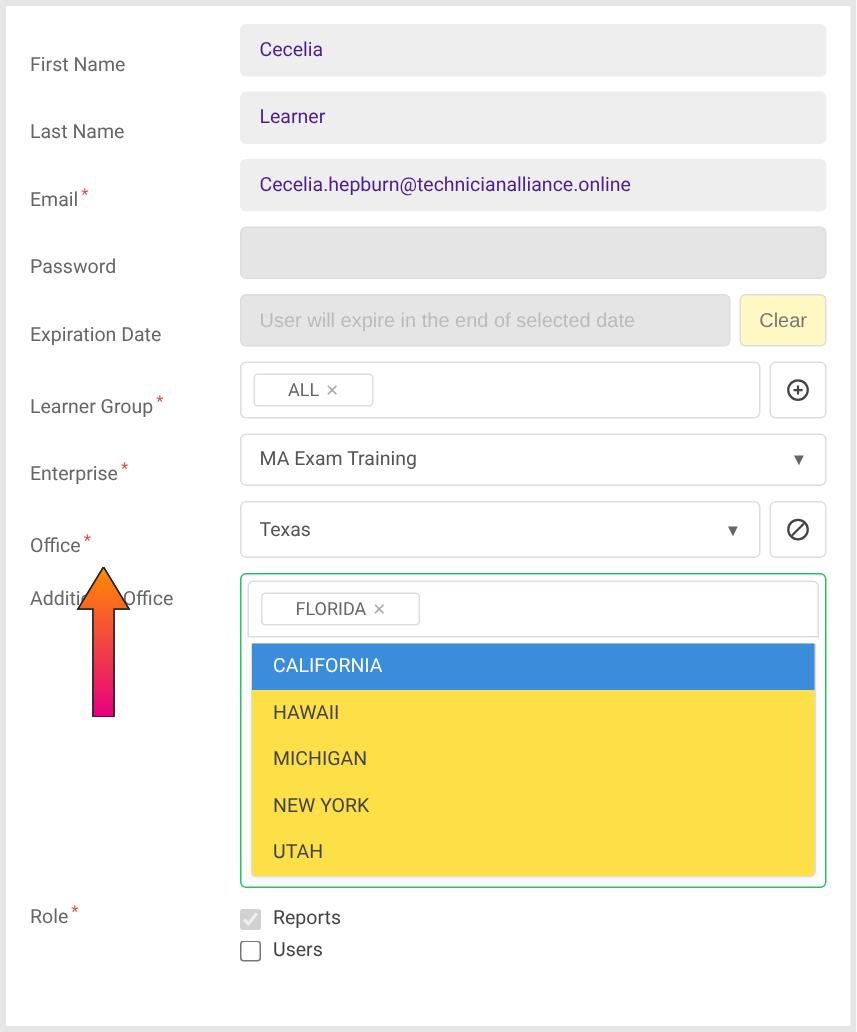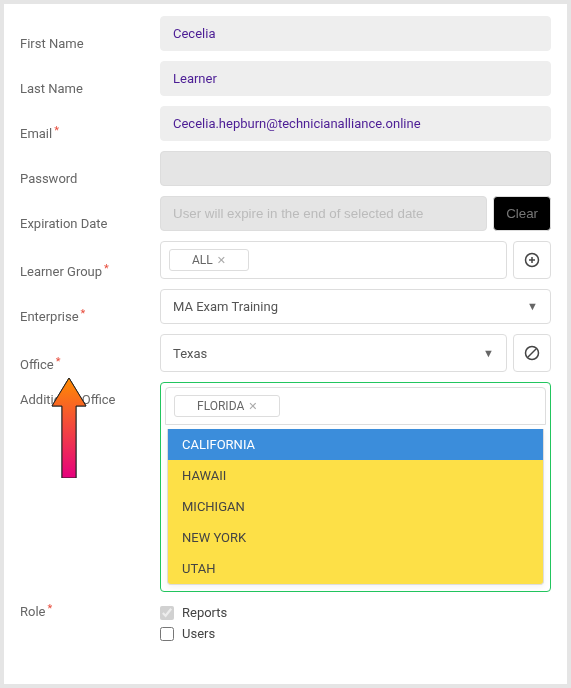--- a/index.html
+++ b/index.html
@@ -6,21 +6,21 @@
     body { font-family: -apple-system, BlinkMacSystemFont, "Segoe UI", Roboto, Arial, sans-serif; font-size: 13px; color: #555; background: #fff; }
     .frame { width: 571px; height: 688px; border: 4px solid #e5e5e5; padding: 12px 16px; position: relative; }
     .row { display: flex; align-items: flex-end; margin-bottom: 10px; }
     .label { width: 140px; flex-shrink: 0; color: #666; font-size: 13px; position: relative; }
     .required::after { content: "*"; color: #e74c3c; font-size: 11px; position: relative; top: -4px; left: 2px; }
     .field { flex: 1; display: flex; gap: 6px; }
     .ro { background: #eeeeee; color: #4c1d95; border: 1px solid #eee; border-radius: 4px; padding: 9px 12px; width: 100%; }
     .input { background: #e5e5e5; border: 1px solid #ddd; border-radius: 4px; padding: 9px 12px; width: 100%; color: #555; }
     .input::placeholder { color: #bbb; }
     .btn-sq { width: 38px; height: 38px; border: 1px solid #ddd; border-radius: 4px; background: #fff; display: flex; align-items: center; justify-content: center; color: #555; cursor: pointer; flex-shrink: 0; }
-    .btn-txt { padding: 9px 12px; border: 1px solid #ddd; border-radius: 4px; background: #000000; color: #777; cursor: pointer; flex-shrink: 0; }
+    .btn-txt { padding: 9px 12px; border: 1px solid #ddd; border-radius: 4px; background: #fef9c3; color: #777; cursor: pointer; flex-shrink: 0; }
     .select { background: #fff; border: 1px solid #ddd; border-radius: 4px; padding: 9px 12px; width: 100%; color: #555; display: flex; align-items: center; justify-content: space-between; cursor: pointer; }
     .caret { font-size: 11px; color: #666; }
     .tagbox { background: #fff; border: 1px solid #ddd; border-radius: 4px; padding: 6px 8px; width: 100%; display: flex; align-items: center; gap: 6px; min-height: 38px; cursor: text; }
     .tag { border: 1px solid #ddd; border-radius: 3px; padding: 3px 22px; font-size: 12px; color: #666; display: inline-flex; align-items: center; gap: 4px; }
     .tag .x { color: #aaa; font-size: 11px; cursor: pointer; }
 
     .highlight-row { position: relative; }
     .highlight { border: 1px solid #22c55e; border-radius: 4px; padding: 4px; flex: 1; }
     .dropdown { background: #fde047; border: 1px solid #ddd; border-top: none; border-radius: 0 0 4px 4px; margin: 4px 2px 2px 2px; box-shadow: 0 2px 6px rgba(0,0,0,0.05); }
     .option { padding: 8px 14px; color: #444; cursor: pointer; }

